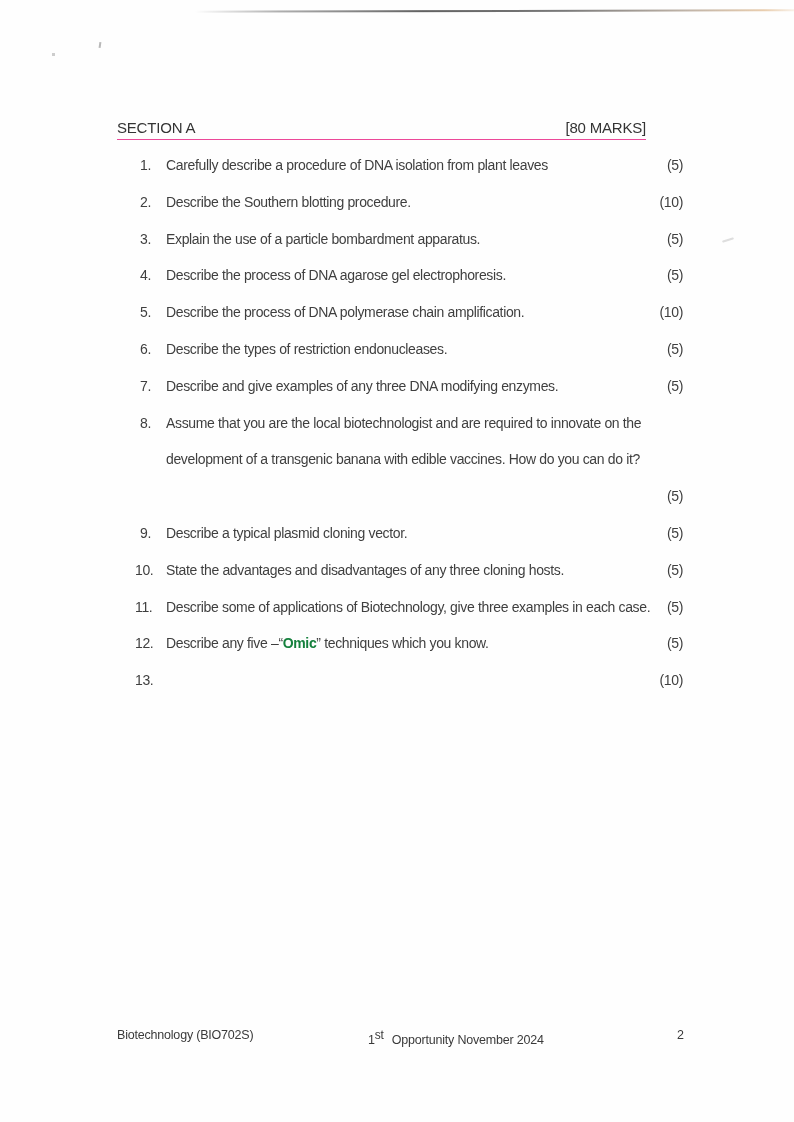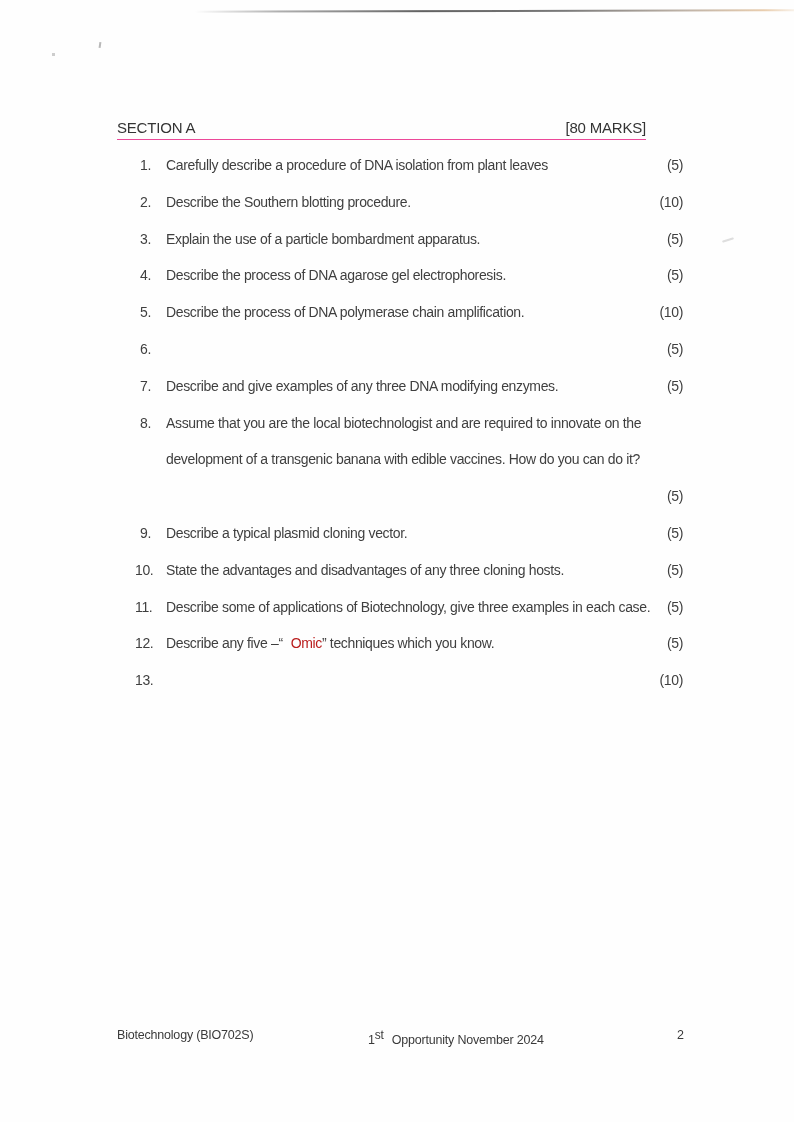--- a/index.html
+++ b/index.html
@@ -80,21 +80,21 @@
     height: 36.8px;
   }
   .q-num {
     flex: 0 0 49px;
     width: 49px;
     box-sizing: border-box;
     padding-left: 23px;
   }
   .q-num.wide { padding-left: 18px; }
   .q-text { white-space: nowrap; }
-  .q-text b { font-weight: normal; color: #b91c1c; margin-left: 8px; }
+  .q-text b { font-weight: bold; color: #15803d; }
   .q-marks {
     margin-left: auto;
     padding-left: 6px;
     white-space: nowrap;
   }
   
   .footer {
     position: absolute;
     left: 0; top: 1028px;
     width: 794px;
@@ -145,20 +145,21 @@
         <span class="q-text"><span>Describe the process of DNA agarose gel electrophoresis.</span></span>
         <span class="q-marks">(5)</span>
       </div>
       <div class="q-row">
         <span class="q-num">5.</span>
         <span class="q-text"><span>Describe the process of DNA polymerase chain amplification.</span></span>
         <span class="q-marks">(10)</span>
       </div>
       <div class="q-row">
         <span class="q-num">6.</span>
+        <span class="q-text"><span>Describe the types of restriction endonucleases.</span></span>
         <span class="q-marks">(5)</span>
       </div>
       <div class="q-row">
         <span class="q-num">7.</span>
         <span class="q-text"><span>Describe and give examples of any three DNA modifying enzymes.</span></span>
         <span class="q-marks">(5)</span>
       </div>
       <div class="q-row">
         <span class="q-num">8.</span>
         <span class="q-text"><span>Assume that you are the local biotechnologist and are required to innovate on the</span></span>

